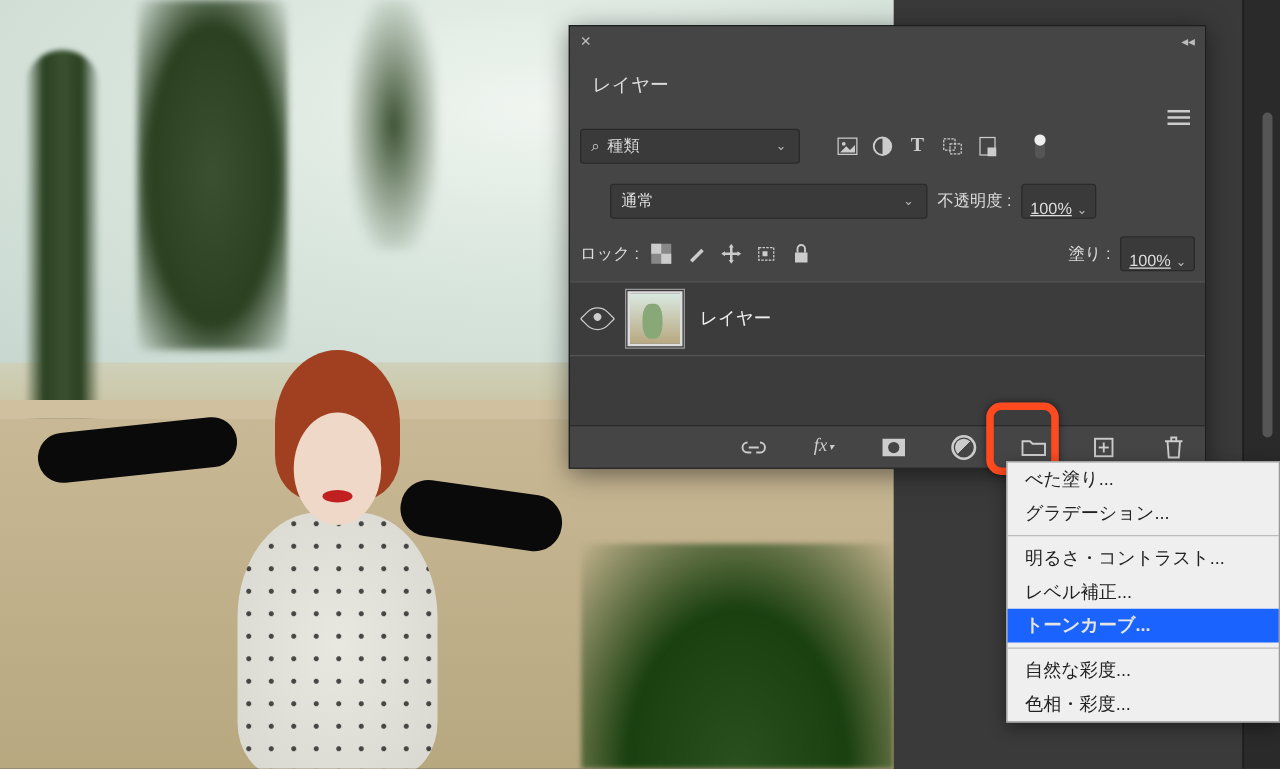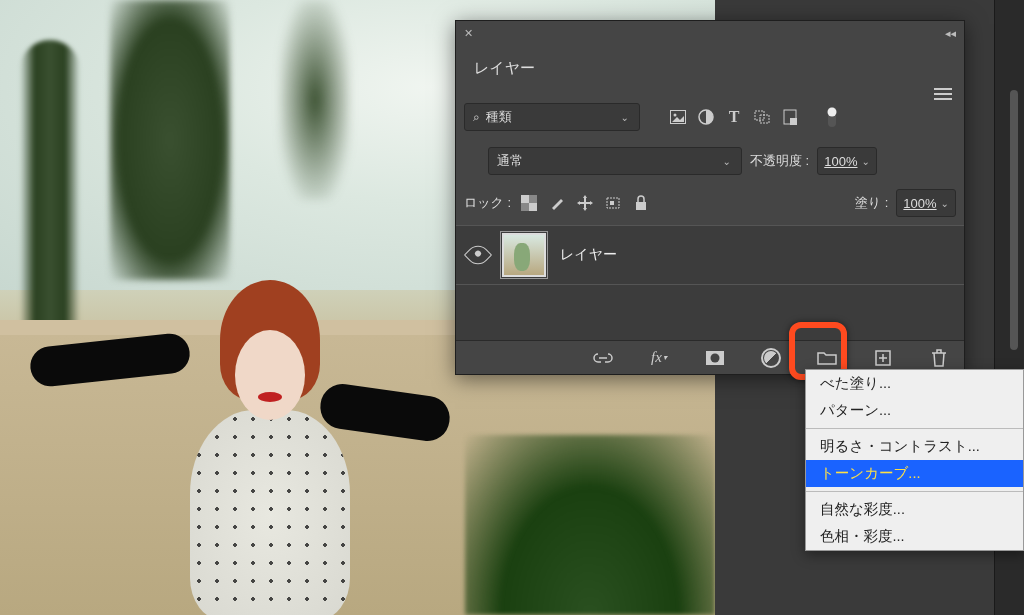--- a/index.html
+++ b/index.html
@@ -34,21 +34,21 @@
 .tab-bar { position:absolute; left:0; top:28px; height:38px; width:100%; display:flex; align-items:center;}
 .tab { background:#454545; height:38px; display:flex; align-items:center; padding:0 18px; color:#ddd; font-size:15px;}
 .menu-icon { position:absolute; right:12px; top:38px; color:#bbb;}
 .row { position:absolute; left:8px; right:8px; height:36px; display:flex; align-items:center; gap:8px; color:#ddd; font-size:13px;}
 .row1 { top:78px; }
 .row2 { top:122px;margin-left:24px; }
 .row3 { top:164px; }
 .select { background:#3a3a3a; border:1px solid #2a2a2a; height:28px; display:flex; align-items:center; padding:0 10px 0 8px; border-radius:3px; gap:6px; }
 .chev { font-size:10px; color:#bbb; margin-left:auto;}
 .icon { width:20px; height:20px; display:flex; align-items:center; justify-content:center; color:#ccc;}
-.pct-box { background:#3a3a3a; border:1px solid #2a2a2a; height:28px; display:flex; align-items:center; padding:0 6px; border-radius:3px; gap:4px;}
+.pct-box { background:#3a3a3a; border:1px solid #2a2a2a; height:28px; display:flex; align-items:flex-end; padding:0 6px; border-radius:3px; gap:4px;}
 .pct-box span.val{ text-decoration: underline; }
 .layer-list { position:absolute; left:0; right:0; top:204px; bottom:34px; background:#3c3c3c;}
 .layer-row { height:60px; border-top:1px solid #555; border-bottom:1px solid #555; display:flex; align-items:center; padding:0 12px; gap:14px;}
 .eye { width:20px; height:20px; border:1.5px solid #ccc; border-radius:60% 5%; transform: rotate(45deg); position:relative;}
 .eye::after{content:""; position:absolute; width:6px; height:6px; background:#ccc; border-radius:50%; left:5px; top:5px;}
 .thumb { width:44px; height:44px; background: linear-gradient(180deg,#d8e8e0 0%, #b8a880 100%); border:2px solid #ddd; position:relative;}
 .thumb::before{content:""; position:absolute; inset:-4px; border:1px solid #999; }
 .thumb-inner { position:absolute; left:10px; top:8px; width:16px; height:28px; background:#88a878; border-radius:40%;}
 .panel-footer { position:absolute; left:0; right:0; bottom:0; height:34px; background:#454545; border-top:1px solid #2a2a2a; display:flex; align-items:center; justify-content:flex-end; gap:34px; padding:0 14px; color:#ccc;}
 .fbtn { width:22px; height:22px; display:flex; align-items:center; justify-content:center; color:#ccc; font-size:14px;}
@@ -57,21 +57,21 @@
 
 
 .adj-icon { position:relative; width:22px; height:22px;}
 .adj-icon .c1{ position:absolute; inset:1px; border:2px solid #ccc; border-radius:50%;}
 .adj-icon .c2{ position:absolute; left:4px; top:4px; width:14px; height:14px; background:linear-gradient(135deg,#ccc 50%, transparent 50%); border-radius:50%;}
 
 
 .popup { position:absolute; left:805px; top:369px; width:219px; background:#efefef; border:1px solid #999; box-shadow: 0 4px 12px rgba(0,0,0,0.4); font-size:14.5px; color:#222;}
 .popup .item { padding:4px 14px; white-space:nowrap; }
 .popup .sep { height:1px; background:#bbb; margin:4px 0;}
-.popup .hl { background:#1a63ff; color:#fde047;}
+.popup .hl { background:#1a63ff; color:#e5e5e5;font-weight:bold;}
 
 
 svg { overflow: visible; }
 </style>
 </head>
 <body>
 
 <div class="canvas">
   <div class="sky"></div>
   <div class="tree2"></div>
@@ -248,20 +248,21 @@
           <path d="M3 4 L13 4 L12 17 L4 17 Z M1 4 L15 4 M6 1 L10 1 L10 4 L6 4 Z" fill="none" stroke="#ccc" stroke-width="1.5"></path>
         </svg>
       </div>
   </div>
 </div>
 
 <div class="highlight-ring"></div>
 
 <div class="popup">
   <div class="item">べた塗り...</div>
-  <div class="item">パターン...</div>
+  <div class="item">グラデーション...</div>
   <div class="sep"></div>
   <div class="item">明るさ・コントラスト...</div>
+  <div class="item">レベル補正...</div>
   <div class="item hl">トーンカーブ...</div>
   <div class="sep"></div>
   <div class="item">自然な彩度...</div>
   <div class="item">色相・彩度...</div>
 </div>
 
 </body></html>

